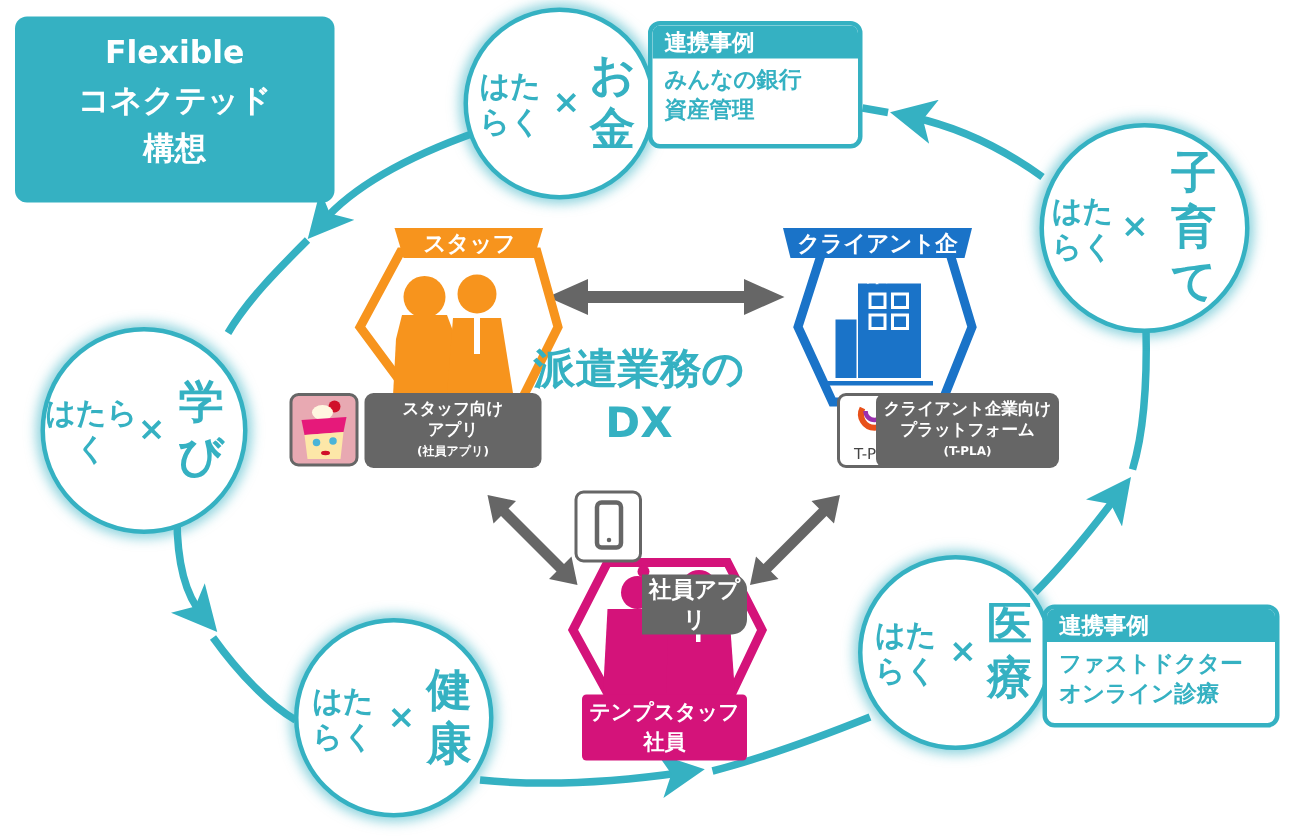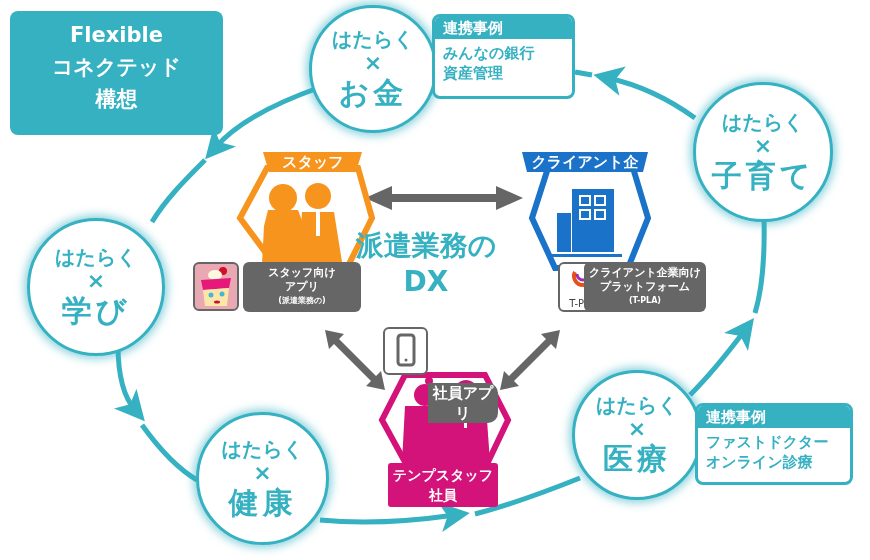--- a/index.html
+++ b/index.html
@@ -7,21 +7,21 @@
          font-family:"DejaVu Sans", sans-serif; font-weight:bold; }
   .abs { position:absolute; }
   #ring { position:absolute; left:0; top:0; }
 
   .title-box { left:10px; top:11px; width:213px; height:124px; background:#35b1c2; border-radius:8px;
                color:#fff; text-align:center; font-size:21px; line-height:32px; padding-top:8px; box-sizing:border-box; }
   .title-box div { white-space:nowrap; }
 
   .circle { position:absolute; border-radius:50%; background:#fff; border:3px solid #35b1c2;
             box-shadow:0 0 8px 3px rgba(53,177,194,0.55); box-sizing:border-box;
-            color:#35b1c2; text-align:center; display:flex; flex-direction:column; justify-content:center; align-items:center; }
+            color:#35b1c2; text-align:center; display:flex; justify-content:center; align-items:center; }
   .circle .l1 { font-size:20px; line-height:24px; }
   .circle .x { font-size:22px; line-height:24px; }
   .circle .l3 { font-size:30px; line-height:36px; letter-spacing:4px; }
 
   .case { position:absolute; border:3px solid #35b1c2; border-radius:8px; background:#fff; overflow:hidden; box-sizing:border-box; }
   .case .hd { background:#35b1c2; color:#fff; font-size:15px; padding:2px 8px; height:22px; box-sizing:border-box; line-height:18px; }
   .case .bd { color:#35b1c2; font-size:15px; line-height:20px; padding:4px 8px; white-space:nowrap; }
 
   .center-text { left:346px; top:228px; width:160px; text-align:center; color:#35b1c2; font-size:28px; line-height:36px; }
 
@@ -168,21 +168,21 @@
     <path d="M6,16 L36,14 L34,24 L8,26 Z" fill="#e6197a"></path>
     <path d="M8,26 L34,24 L32,42 L10,42 Z" fill="#fde7a8"></path>
     <circle cx="16" cy="31" r="2.5" fill="#4ab4d8"></circle>
     <circle cx="27" cy="30" r="2.5" fill="#4ab4d8"></circle>
     <ellipse cx="22" cy="38" rx="3" ry="1.5" fill="#d0102a"></ellipse>
   </svg>
 </div>
 <div class="app-box" style="left:243px;top:262px;width:118px;height:50px;">
   <div>スタッフ向け</div>
   <div>アプリ</div>
-  <div class="small">(派遣業務の)</div>
+  <div class="small">(社員アプリ)</div>
 </div>
 
 <div class="label-tag" style="left:524px;top:152px;width:122px;background:transparent;">クライアント企業</div>
 <div class="icon-box" style="left:558px;top:262px;width:50px;height:50px;background:#fff;">
   <svg width="46" height="30">
     <path d="M15,8 A9,9 0 1 0 31,8" stroke="#e8501a" stroke-width="4" fill="none"></path>
     <path d="M17,10 A6,6 0 1 0 29,10" stroke="#9b2fae" stroke-width="3" fill="none"></path>
     <path d="M28,3 L33,7 L29,10" stroke="#9b2fae" stroke-width="2" fill="none"></path>
   </svg>
   <div style="font-size:10px;color:#444;text-align:center;line-height:12px;font-weight:normal;">T-PLA</div>

